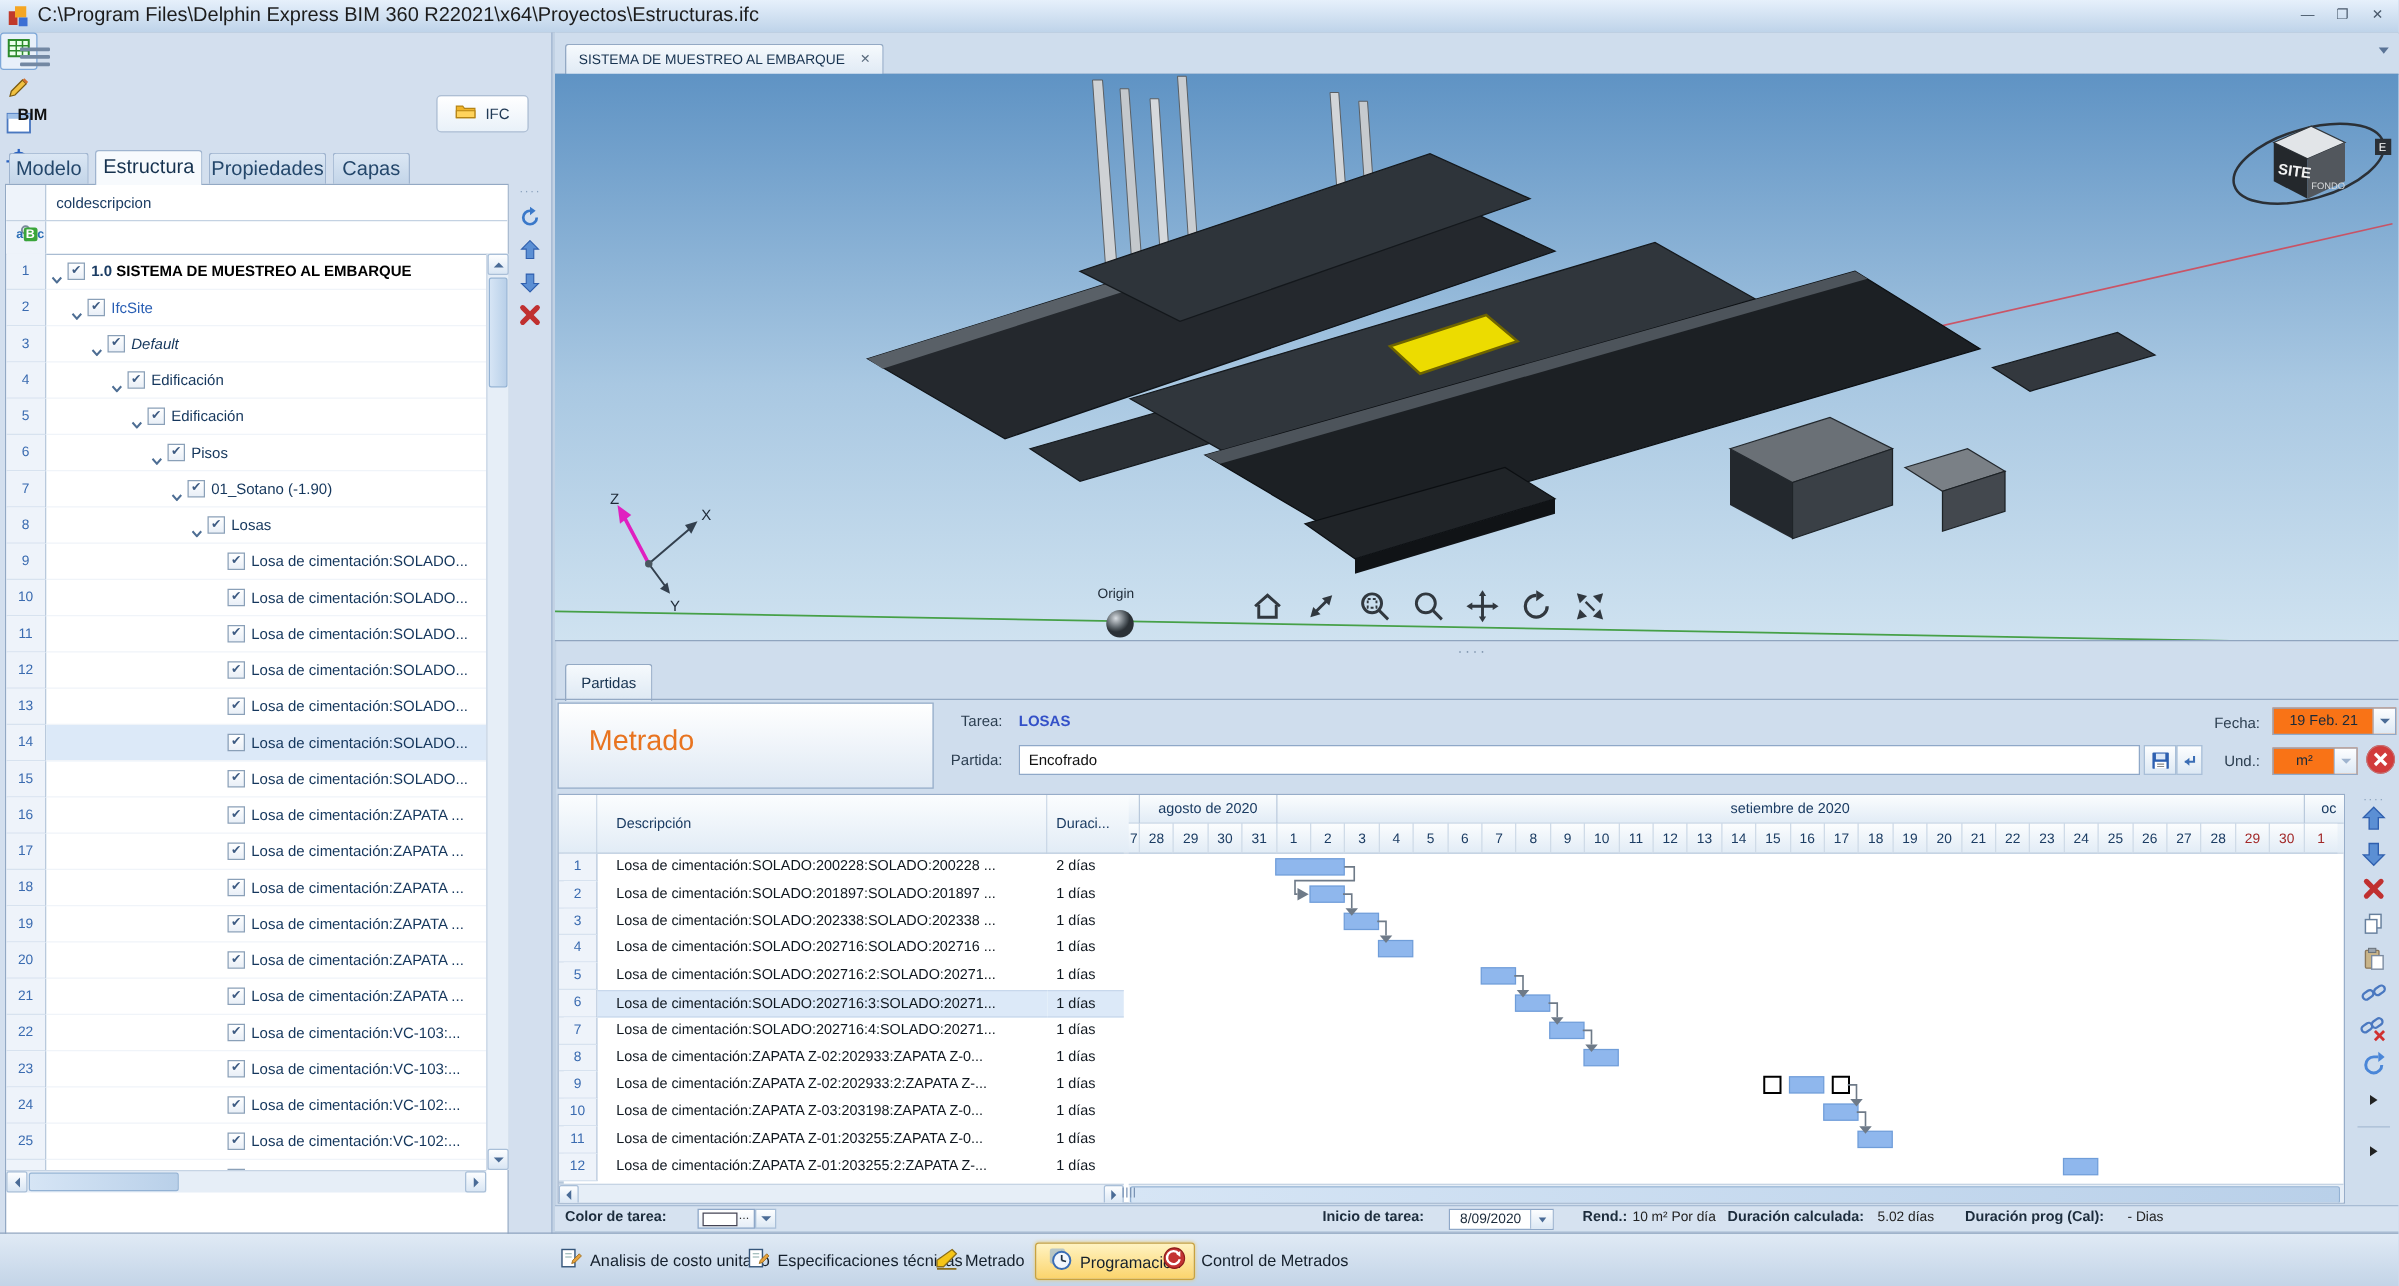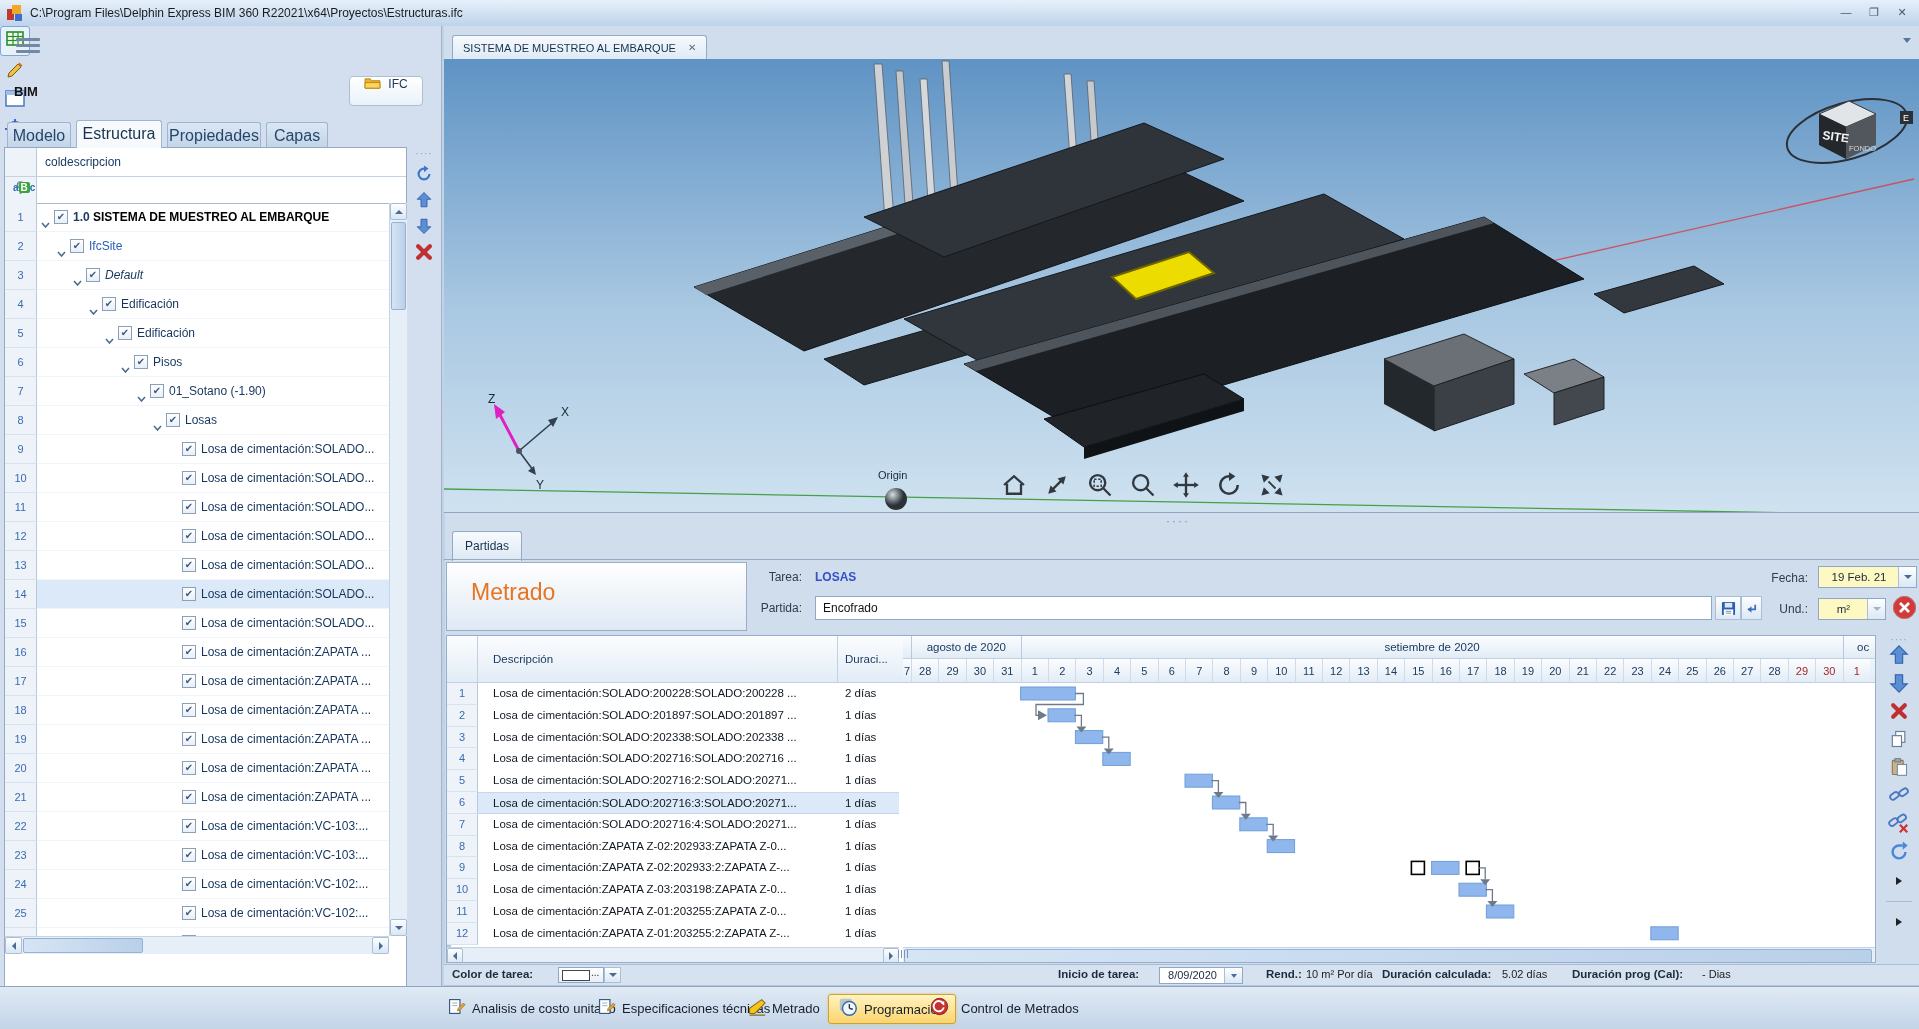--- a/index.html
+++ b/index.html
@@ -2,30 +2,30 @@
 <html><head>
 <meta charset="utf-8">
 <style>
   html,body{margin:0;padding:0;background:#cfdded;font-family:"Liberation Sans",sans-serif;}
   #root{position:relative;width:1919px;height:1029px;overflow:hidden;background:#cfdded;
         -webkit-font-smoothing:antialiased;}
   .abs{position:absolute;}
   
   #titlebar{position:absolute;left:0;top:0;width:1919px;height:26px;
     background:linear-gradient(#e6f0fb,#bed3e9);border-bottom:1px solid #93a9c4;}
-  #titlebar .title{position:absolute;left:30px;top:0;line-height:26px;font-size:12px;color:#1c1c1c;}
+  #titlebar .title{position:absolute;left:30px;top:0;line-height:26px;font-size:16px;color:#1c1c1c;}
   .winbtn{position:absolute;top:3px;width:26px;height:19px;text-align:center;line-height:19px;
     color:#4a5a6c;font-size:11px;}
   
   #leftpanel{position:absolute;left:0;top:26px;width:441px;height:1003px;background:#d3dfee;}
   #hamburger{position:absolute;left:16px;top:12px;width:24px;height:16px;}
   #hamburger i{display:block;height:3px;background:#7388a3;margin-bottom:3px;border-radius:1px;}
   #bimlabel{position:absolute;left:14px;top:58px;font-size:13px;font-weight:bold;color:#111;}
   #ifcbtn{position:absolute;left:349px;top:50px;width:72px;height:28px;background:linear-gradient(#ffffff,#e9f1f9);
-    border:1px solid #aebfd4;border-radius:4px;display:flex;justify-content:center;gap:7px;
+    border:1px solid #aebfd4;border-radius:4px;display:flex;align-items:center;justify-content:center;gap:7px;
     font-size:12px;color:#213a56;}
   .ltab{position:absolute;top:0;height:26px;line-height:26px;text-align:center;font-size:16px;color:#24476b;
     background:linear-gradient(#dbe7f4,#c2d4e8);border:1px solid #9fb4cf;border-bottom:none;
     border-radius:3px 3px 0 0;box-sizing:border-box;}
   .ltab.active{background:#f7fafd;height:28px;z-index:2;color:#16324f;}
   #lefttabs{position:absolute;left:0;top:94px;width:441px;height:28px;}
   #treebox{position:absolute;left:4px;top:121px;width:403px;height:842px;background:#fff;
     border:1px solid #93a9c4;box-sizing:border-box;}
   #treehdr{position:absolute;left:0;top:0;width:401px;height:28px;background:#fff;border-bottom:1px solid #c4d2e2;}
   #treehdr .gut{position:absolute;left:0;top:0;width:32px;height:28px;background:#eef3fa;border-right:1px solid #b9c9dc;box-sizing:border-box;}
@@ -66,21 +66,21 @@
   #originlbl{position:absolute;left:434px;top:410px;font-size:11px;color:#1d2936;}
   #vp-dots{position:absolute;left:1166px;top:514px;color:#7d92ab;font-size:12px;letter-spacing:2px;}
   
   #partidas-tab{position:absolute;left:452px;top:531px;height:29px;padding:0 12px;background:linear-gradient(#f6fafd,#dde8f3);
     border:1px solid #93a9c4;border-bottom:none;border-radius:3px 3px 0 0;font-size:12px;color:#16324f;line-height:29px;}
   #bp-sep{position:absolute;left:444px;top:559px;width:1475px;height:1px;background:#93a9c4;}
   #metradobox{position:absolute;left:446px;top:562px;width:301px;height:69px;background:linear-gradient(#ffffff,#dfe9f4);
     border:1px solid #97adc9;box-sizing:border-box;}
   #metradobox .t{position:absolute;left:24px;top:16px;font-size:23px;color:#e87420;}
   .flabel{position:absolute;font-size:12px;color:#2c3e50;text-align:right;}
-  .combo{position:absolute;background:#fef9c3;border:1px solid #8fa8c8;box-sizing:border-box;font-size:11.5px;color:#1a2a3a;}
+  .combo{position:absolute;background:#f97316;border:1px solid #8fa8c8;box-sizing:border-box;font-size:11.5px;color:#1a2a3a;}
   .combo .val{position:absolute;left:0;top:0;right:17px;text-align:center;line-height:20px;}
   .combo .dd{position:absolute;right:0;top:0;width:17px;bottom:0;background:linear-gradient(#fdfeff,#dce8f4);
     border-left:1px solid #aabfd8;display:flex;align-items:center;justify-content:center;}
   #tareaval{position:absolute;font-size:12px;font-weight:bold;color:#3350c8;}
   #partidainput{position:absolute;left:815px;top:596px;width:897px;height:24px;background:#fff;
     border:1px solid #8fa8c8;box-sizing:border-box;font-size:12px;color:#111;line-height:22px;padding-left:7px;}
   .sqbtn{position:absolute;background:linear-gradient(#fdfeff,#dce8f4);border:1px solid #a9bfd8;box-sizing:border-box;
     display:flex;align-items:center;justify-content:center;}
   
   #gantt{position:absolute;left:446px;top:635px;width:1430px;height:328px;background:#fff;

